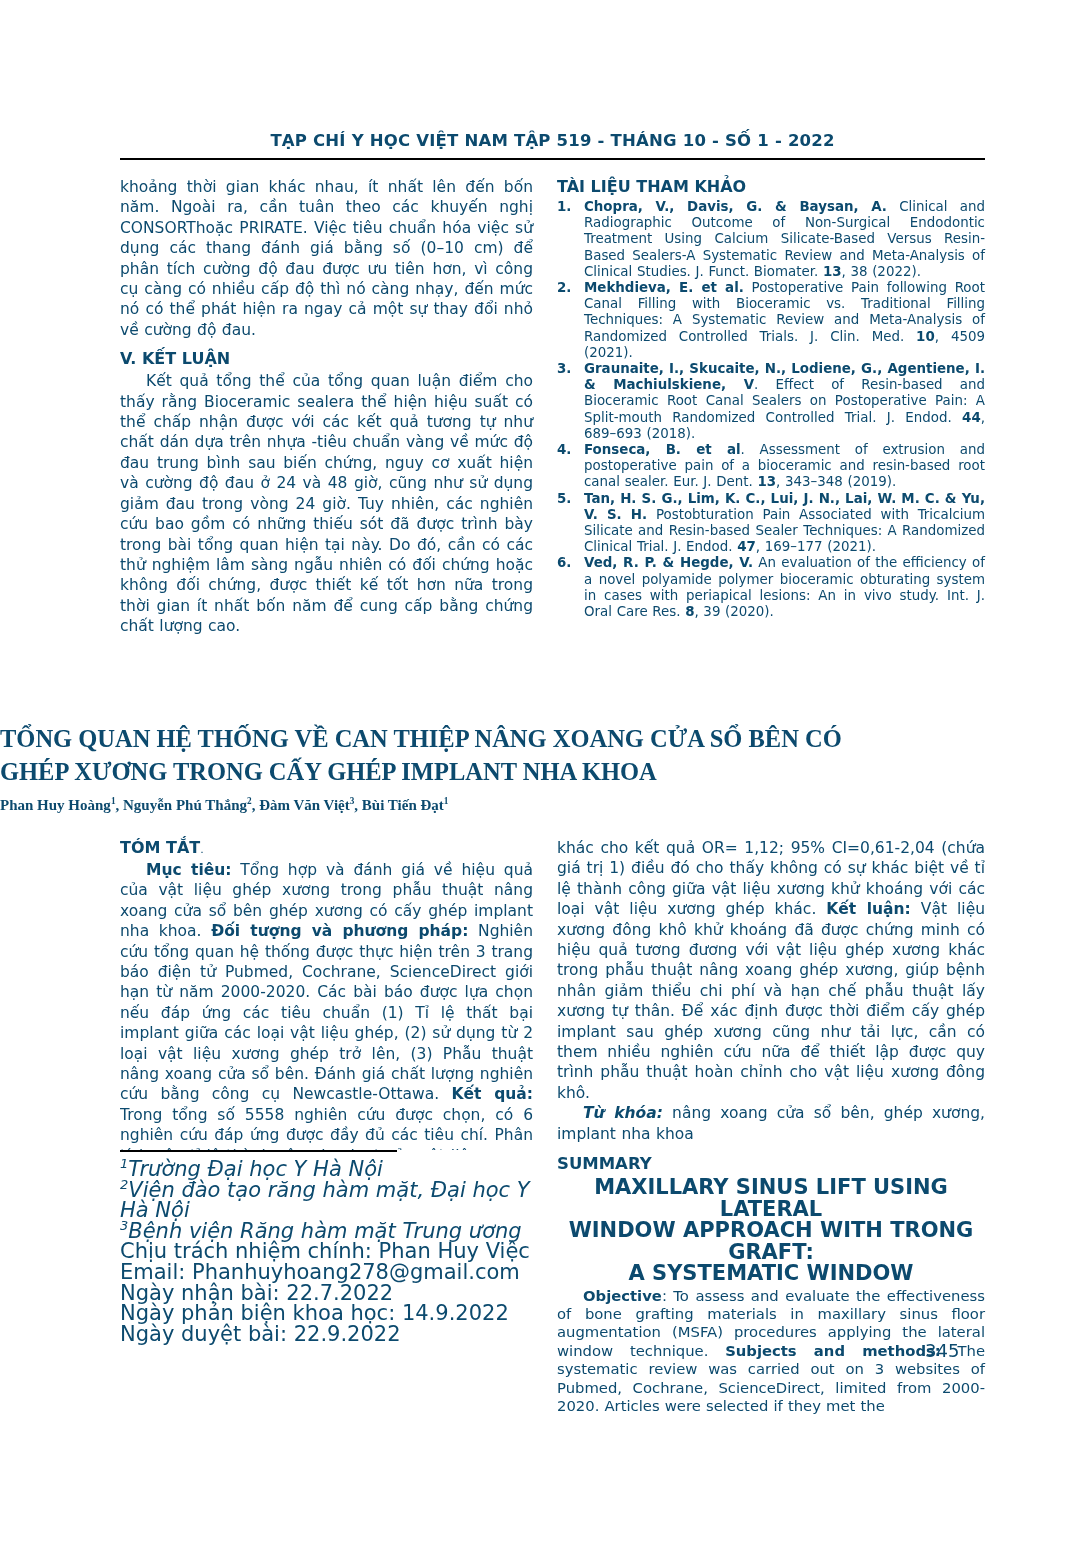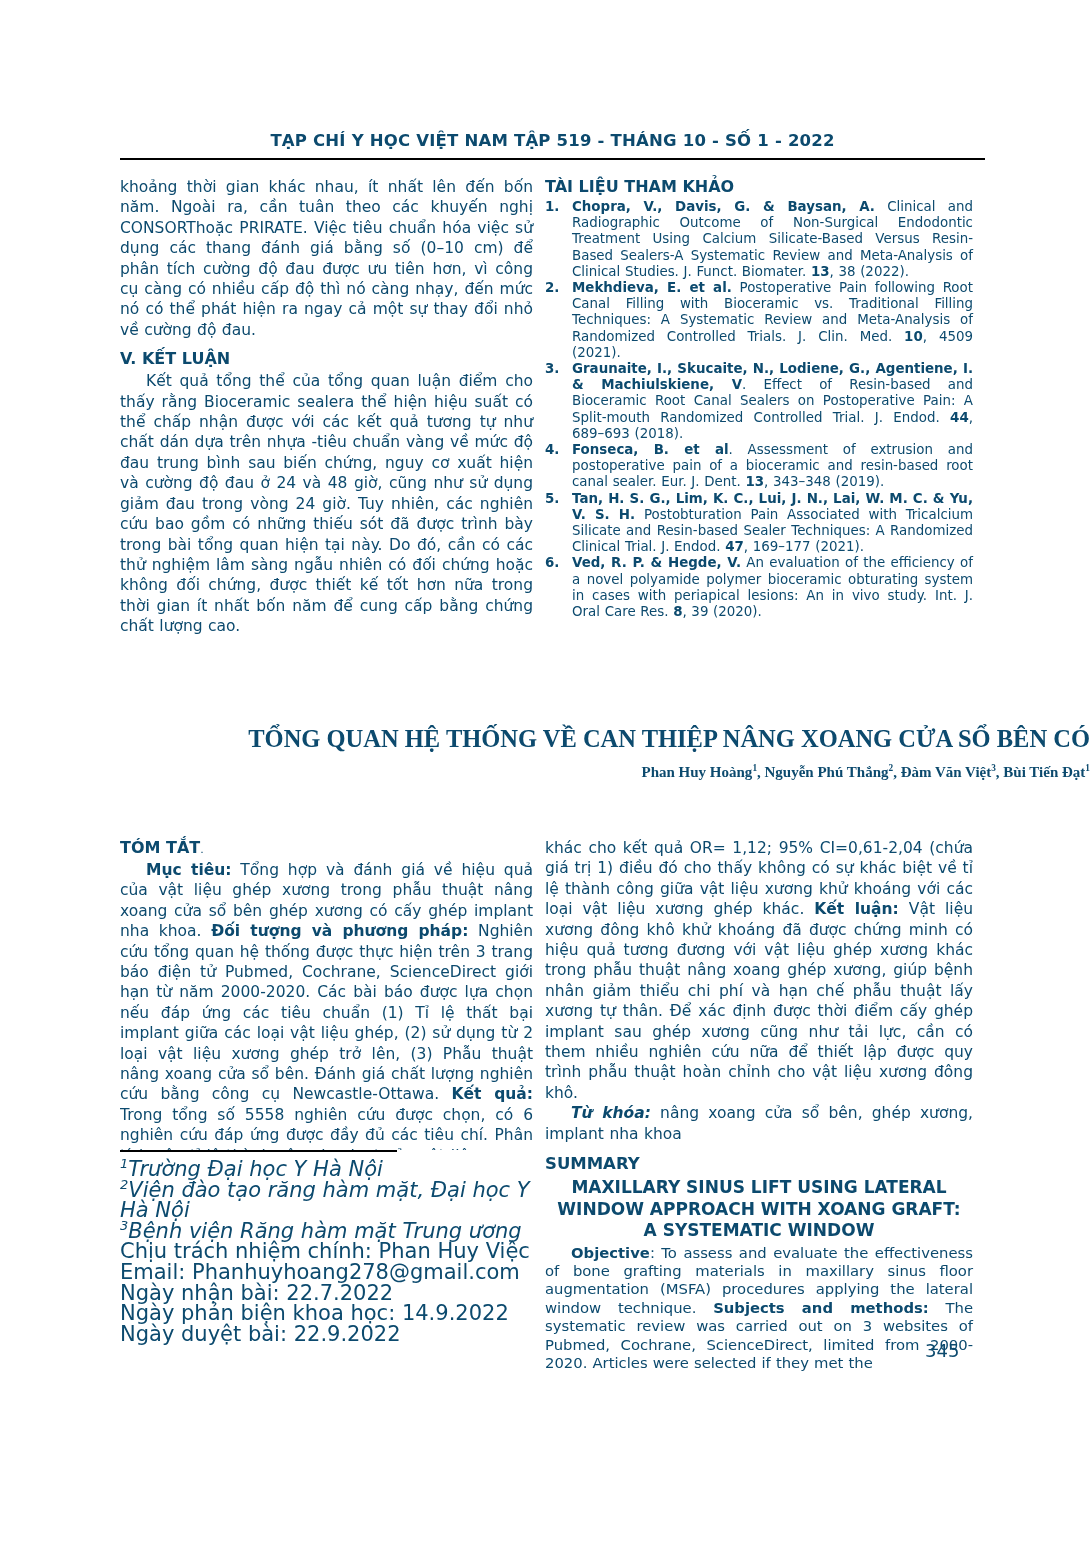--- a/index.html
+++ b/index.html
@@ -13,21 +13,21 @@
     overflow:hidden;
   }
   
   .journal-header{
     position:absolute;top:131px;left:120px;width:865px;
     text-align:center;font-size:16.5px;font-weight:bold;
     letter-spacing:.2px;
     padding-bottom:8px;border-bottom:2px solid #000;
   }
   
-  .cols{position:absolute;left:120px;width:865px;display:flex;gap:12px;}
+  .cols{position:absolute;left:120px;width:865px;display:flex;gap:24px;}
   .top-cols{top:177px;}
   .bot-cols{top:838px;}
   .col-l{width:413px;flex:0 0 413px;}
   .col-r{width:428px;flex:0 0 428px;}
   .body-txt{
     font-size:15.5px;line-height:20.4px;text-align:justify;
     word-spacing:.5px;
   }
   .indent{text-indent:26px;}
   .sec-h{font-size:16px;font-weight:bold;margin:9px 0 3px 0;}
@@ -36,41 +36,41 @@
   .bi{font-weight:bold;font-style:italic;}
   
   .ref-h{font-size:16px;font-weight:bold;margin:0 0 3px 0;}
   .ref{
     position:relative;padding-left:27px;
     font-size:13.4px;line-height:16.2px;text-align:justify;
     word-spacing:.4px;
   }
   .ref .num{position:absolute;left:0;top:0;font-weight:bold;}
   
-  .title-block{position:absolute;top:722px;left:0;width:1090px;text-align:right;}
+  .title-block{position:absolute;top:722px;left:0;width:1090px;text-align:left;}
   .art-title{
     font-family:"Liberation Serif","DejaVu Serif",serif;
     font-weight:bold;font-size:24.5px;line-height:33px;
   }
   .authors{
     font-family:"Liberation Serif","DejaVu Serif",serif;
     font-weight:bold;font-size:15px;margin-top:9px;
   }
   sup{font-size:.62em;line-height:0;}
   
   .abs-clip{max-height:290px;overflow:hidden;}
   
   .footnotes{position:absolute;top:1150px;left:120px;width:413px;}
   .fn-rule{width:277px;border-top:2px solid #000;margin-bottom:7px;}
   .fn-line{font-size:21px;line-height:20.6px;}
   .fn-line.it{font-style:italic;}
   
   .summary-h{font-size:16.5px;font-weight:bold;margin:10px 0 4px 0;}
   .summary-title{
-    text-align:center;font-weight:bold;font-size:17px;line-height:21.5px;
+    text-align:center;font-weight:bold;font-size:21px;line-height:21.5px;
     margin-bottom:2px;
   }
   .summary-txt{
     font-size:14.8px;line-height:18.4px;text-align:justify;word-spacing:.4px;
   }
   .page-number{
     position:absolute;top:1340px;left:925px;
     font-size:18px;
   }
 </style>
@@ -116,20 +116,21 @@
       <div class="ref">
         <span class="num">6.</span>
         <span class="b">Ved, R. P. &amp; Hegde, V.</span><span> An evaluation of the efficiency of a novel polyamide polymer bioceramic obturating system in cases with periapical lesions: An in vivo study. Int. J. Oral Care Res. </span><span class="b">8</span><span>, 39 (2020).</span>
       </div>
     </div>
   </div>
 
   <div class="title-block">
     <div class="art-title">
       <div>TỔNG QUAN HỆ THỐNG VỀ CAN THIỆP NÂNG XOANG CỬA SỔ BÊN CÓ</div>
+      <div>GHÉP XƯƠNG TRONG CẤY GHÉP IMPLANT NHA KHOA</div>
     </div>
     <div class="authors">
       <span>Phan Huy Hoàng</span><sup>1</sup><span>, Nguyễn Phú Thắng</span><sup>2</sup><span>, Đàm Văn Việt</span><sup>3</sup><span>, Bùi Tiến Đạt</span><sup>1</sup>
     </div>
   </div>
 
   <div class="cols bot-cols">
     <div class="col-l">
       <div class="sec-h first"><span>TÓM TẮT</span><span style="font-weight:normal;font-size:11px;">.</span></div>
       <div class="abs-clip">
@@ -142,21 +143,21 @@
     <div class="col-r">
       <div class="body-txt">
         <span>khác cho kết quả OR= 1,12; 95% CI=0,61-2,04 (chứa giá trị 1) điều đó cho thấy không có sự khác biệt về tỉ lệ thành công giữa vật liệu xương khử khoáng với các loại vật liệu xương ghép khác. </span><span class="b">Kết luận:</span><span> Vật liệu xương đông khô khử khoáng đã được chứng minh có hiệu quả tương đương với vật liệu ghép xương khác trong phẫu thuật nâng xoang ghép xương, giúp bệnh nhân giảm thiểu chi phí và hạn chế phẫu thuật lấy xương tự thân. Để xác định được thời điểm cấy ghép implant sau ghép xương cũng như tải lực, cần có them nhiều nghiên cứu nữa để thiết lập được quy trình phẫu thuật hoàn chỉnh cho vật liệu xương đông khô.</span>
       </div>
       <div class="body-txt indent">
         <span class="bi">Từ khóa:</span><span> nâng xoang cửa sổ bên, ghép xương, implant nha khoa</span>
       </div>
       <div class="summary-h">SUMMARY</div>
       <div class="summary-title">
         <div>MAXILLARY SINUS LIFT USING LATERAL</div>
-        <div>WINDOW APPROACH WITH XOANG GRAFT:</div>
+        <div>WINDOW APPROACH WITH TRONG GRAFT:</div>
         <div>A SYSTEMATIC WINDOW</div>
       </div>
       <div class="summary-txt indent">
         <span class="b">Objective</span><span>: To assess and evaluate the effectiveness of bone grafting materials in maxillary sinus floor augmentation (MSFA) procedures applying the lateral window technique. </span><span class="b">Subjects and methods:</span><span> The systematic review was carried out on 3 websites of Pubmed, Cochrane, ScienceDirect, limited from 2000-2020. Articles were selected if they met the</span>
       </div>
     </div>
   </div>
 
   <div class="footnotes">
     <div class="fn-rule"></div>

